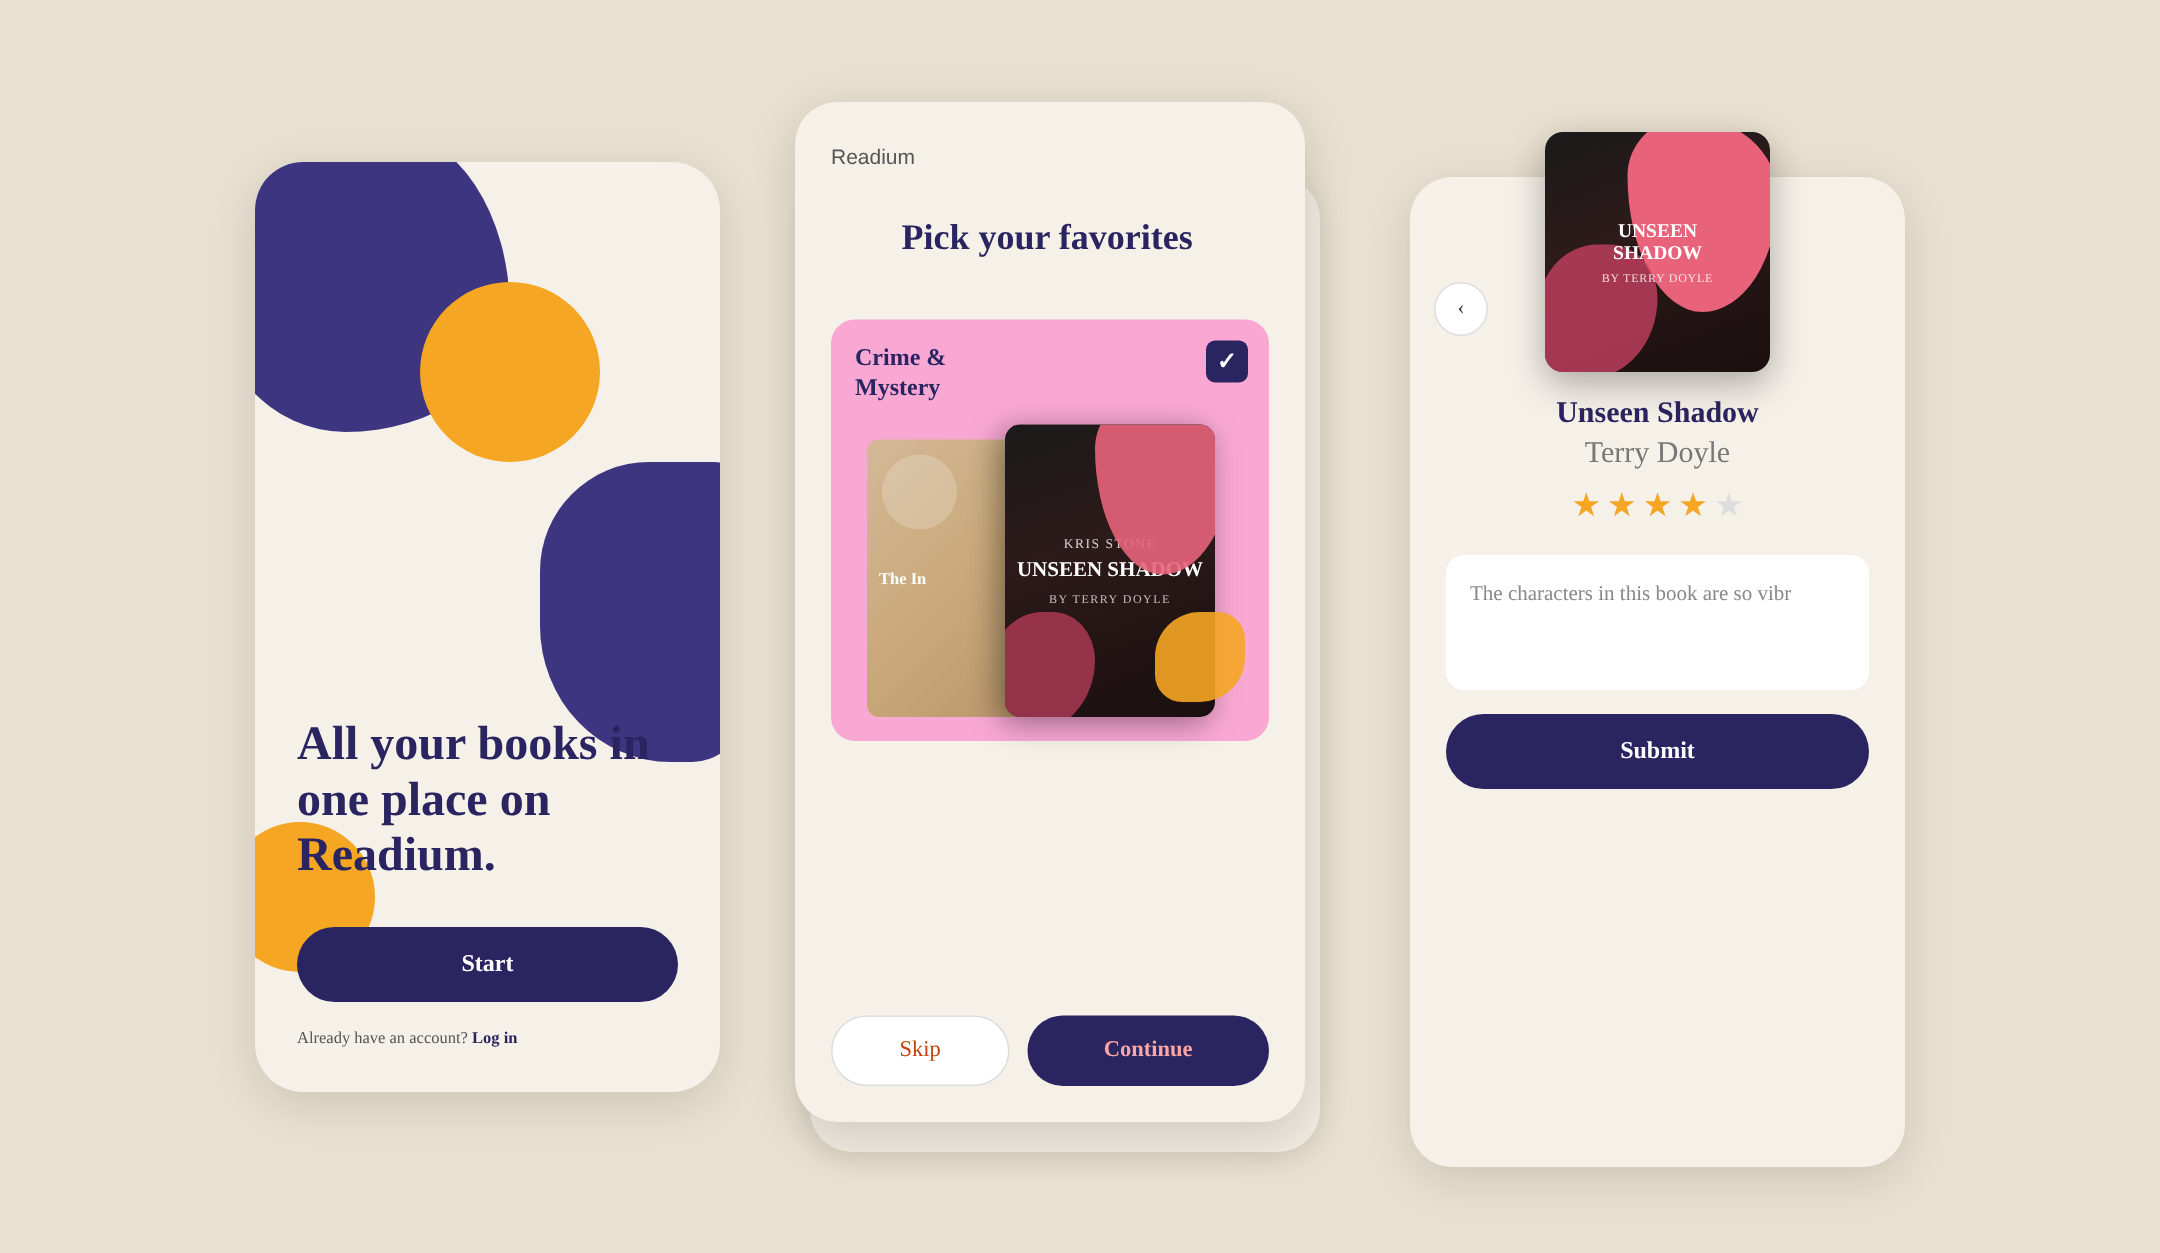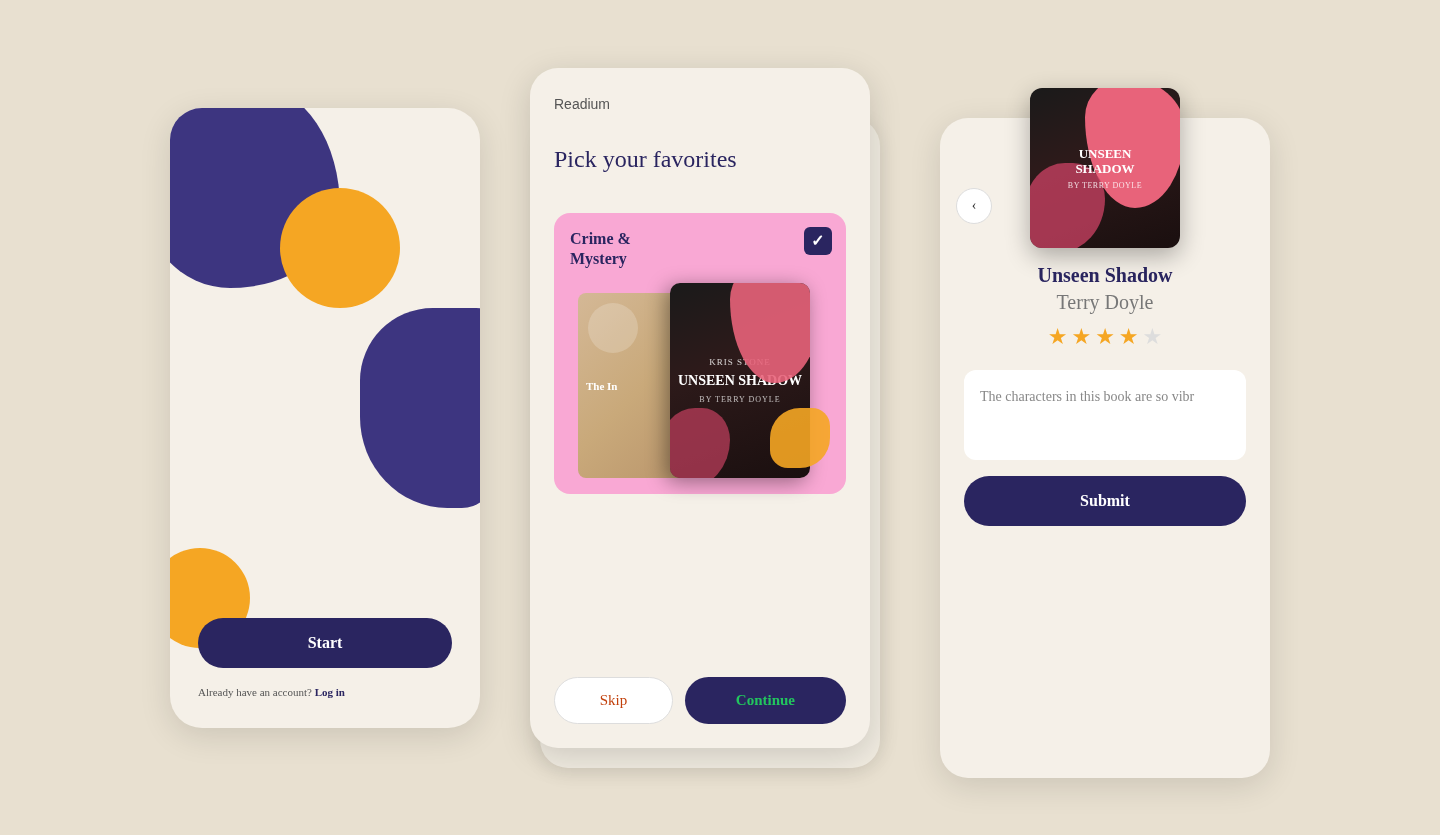--- a/index.html
+++ b/index.html
@@ -132,23 +132,24 @@
       gap: 20px;
     }
     .screen2-app-name {
       font-size: 14px;
       color: #555;
       margin-bottom: 14px;
       font-family: Arial, sans-serif;
     }
     .screen2-title {
       font-size: 24px;
-      font-weight: 400;
+      font-weight: 700;
       color: #2a2560;
       margin-bottom: 20px;
+      margin-left: 47px;
     }
     .genre-card {
       background: #f9a8d4;
       border-radius: 16px;
       padding: 16px;
       margin-bottom: 12px;
       position: relative;
       flex-shrink: 0;
     }
     .genre-label {
@@ -307,21 +308,21 @@
       font-family: Georgia, serif;
     }
     .btn-continue {
       flex: 1.5;
       background: #2a2560;
       border: none;
       border-radius: 50px;
       padding: 14px;
       font-size: 15px;
       font-weight: 700;
-      color: #22c55e;
+      color: #fca5a5;
       cursor: pointer;
       font-family: Georgia, serif;
     }
 
     
     .screen3-wrapper {
       position: relative;
       width: 330px;
       height: 720px;
     }
@@ -489,20 +490,21 @@
 <body>
 
 <div class="screens-container">
 
   <div class="screen1">
     <div class="blob-purple-top"></div>
     <div class="blob-orange-circle"></div>
     <div class="blob-purple-right"></div>
     <div class="blob-orange-bottom"></div>
 
+    <p class="screen1-tagline">All your books in one place on Readium.</p>
 
     <button class="btn-start">Start</button>
 
     <div class="screen1-footer">
       <span>Already have an account?</span>
       <strong>Log in</strong>
     </div>
   </div>
 
   <div class="screen2-wrapper">

